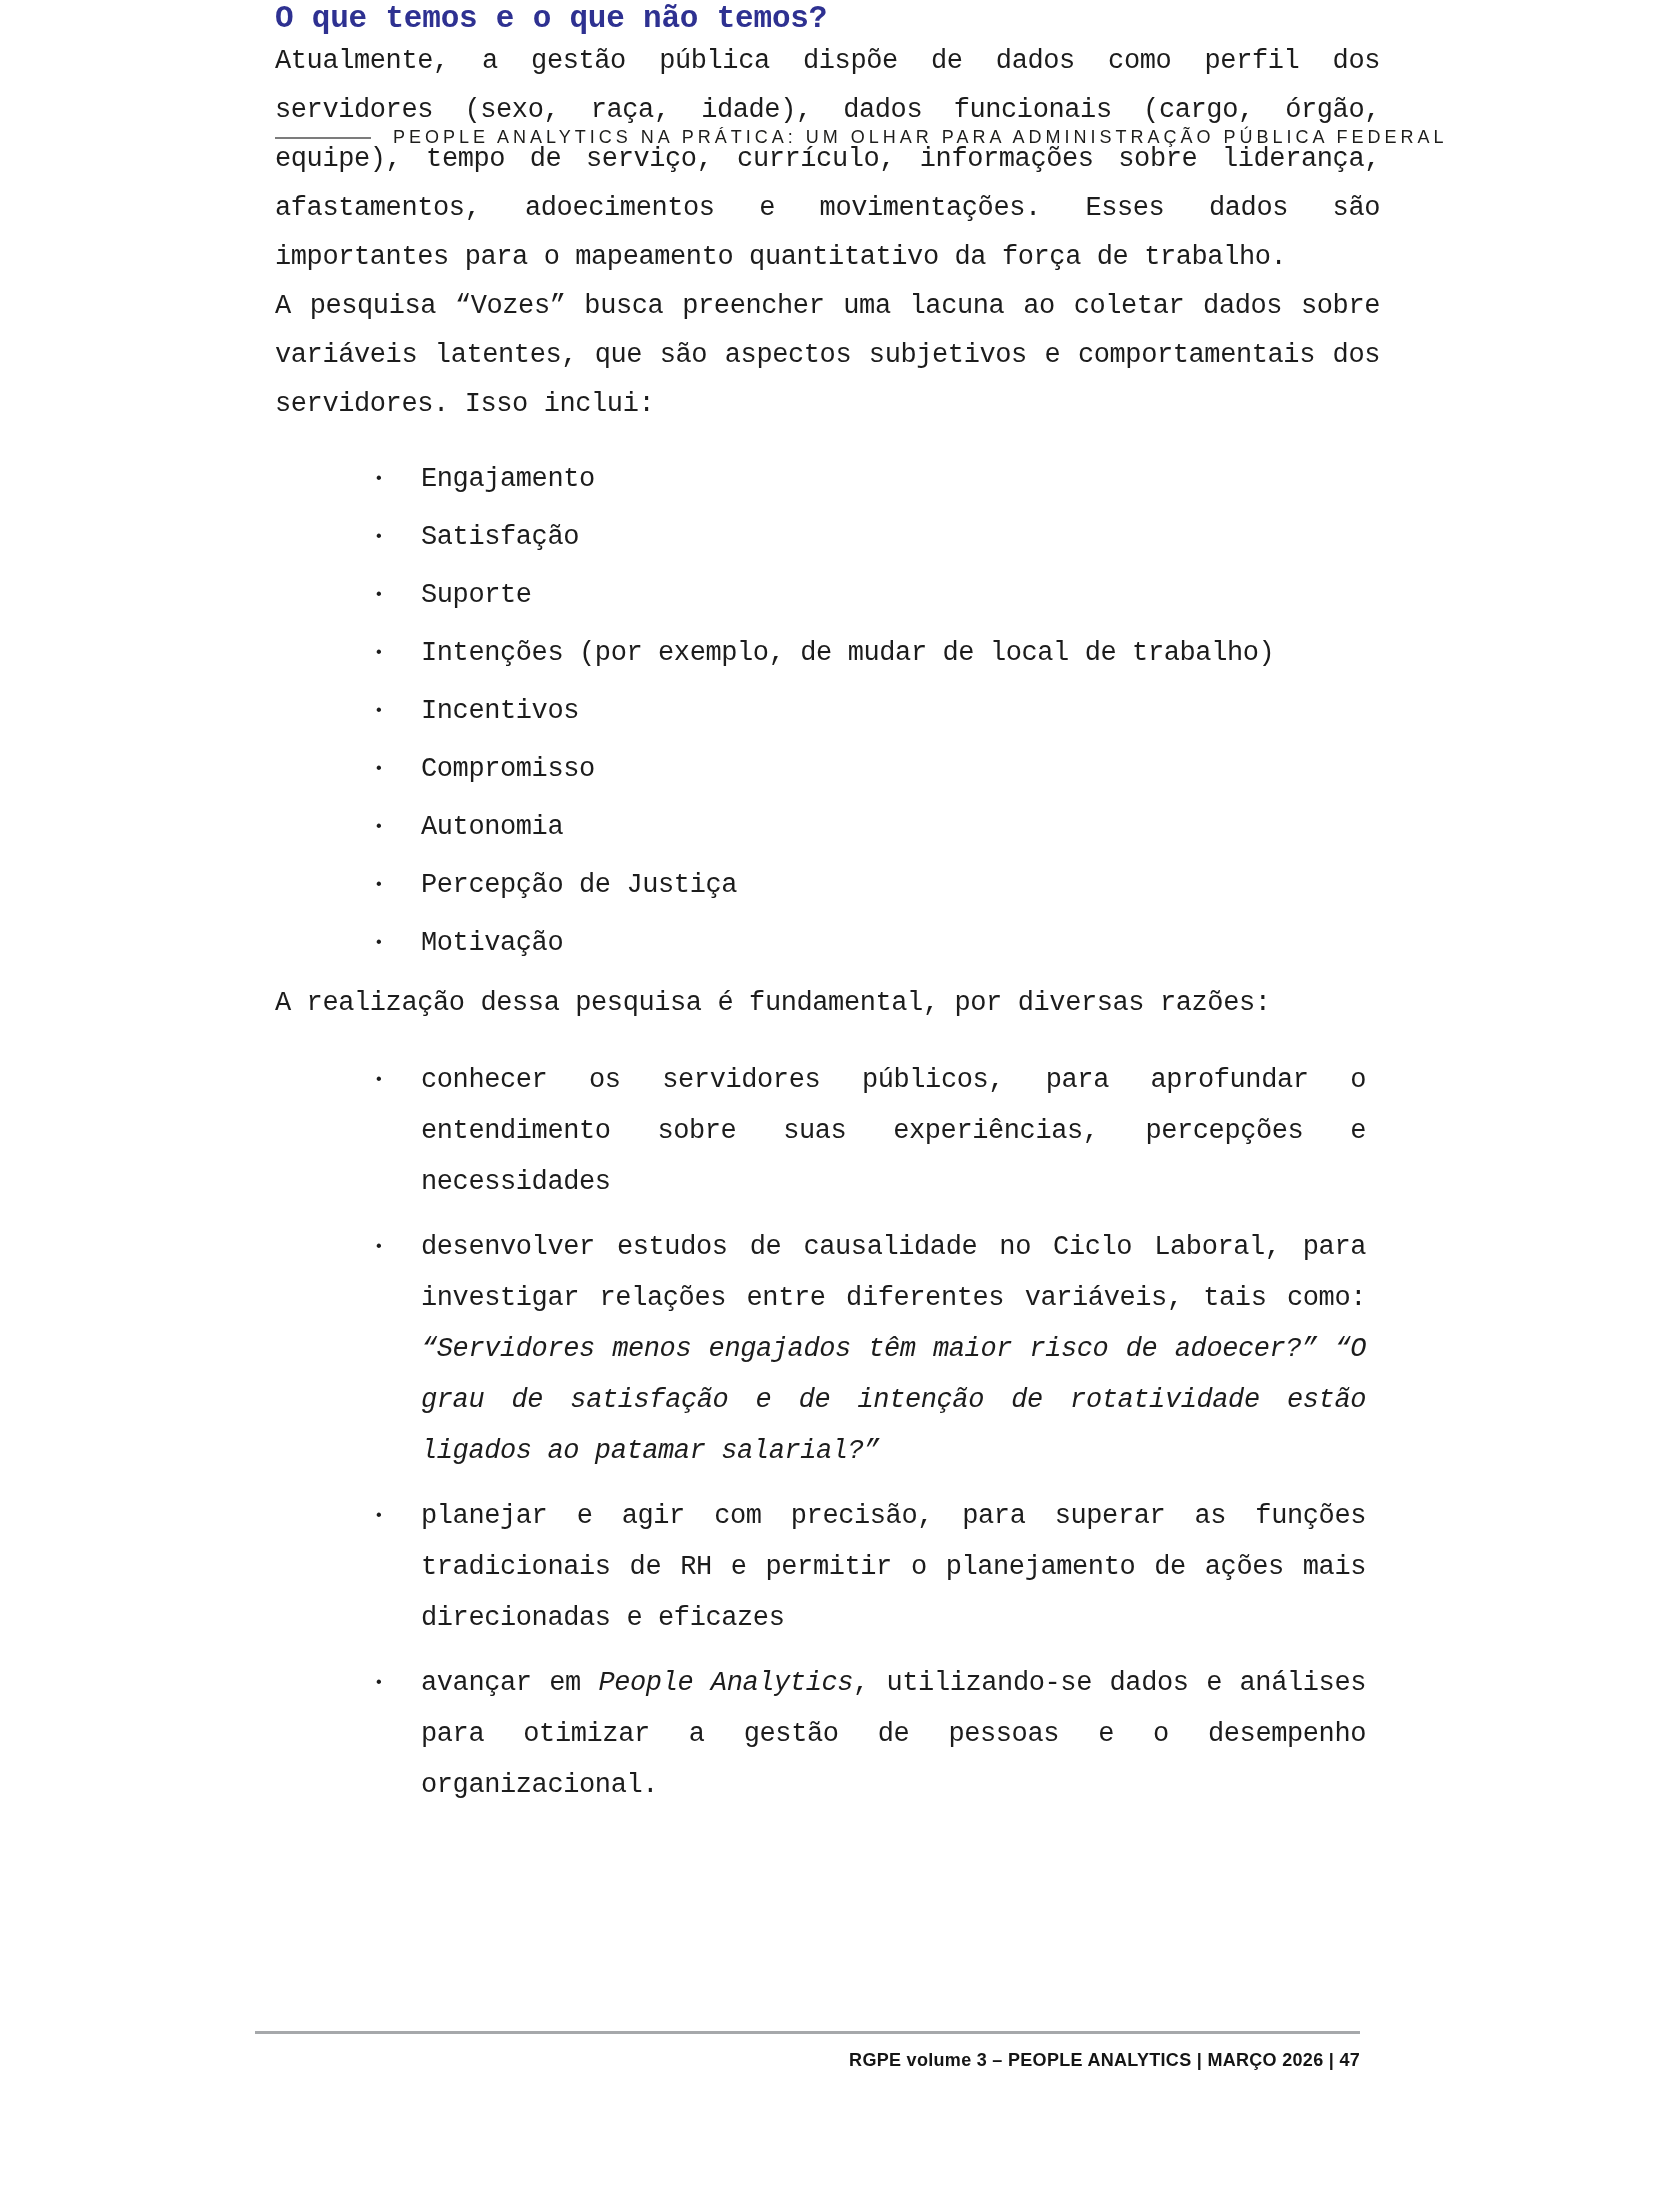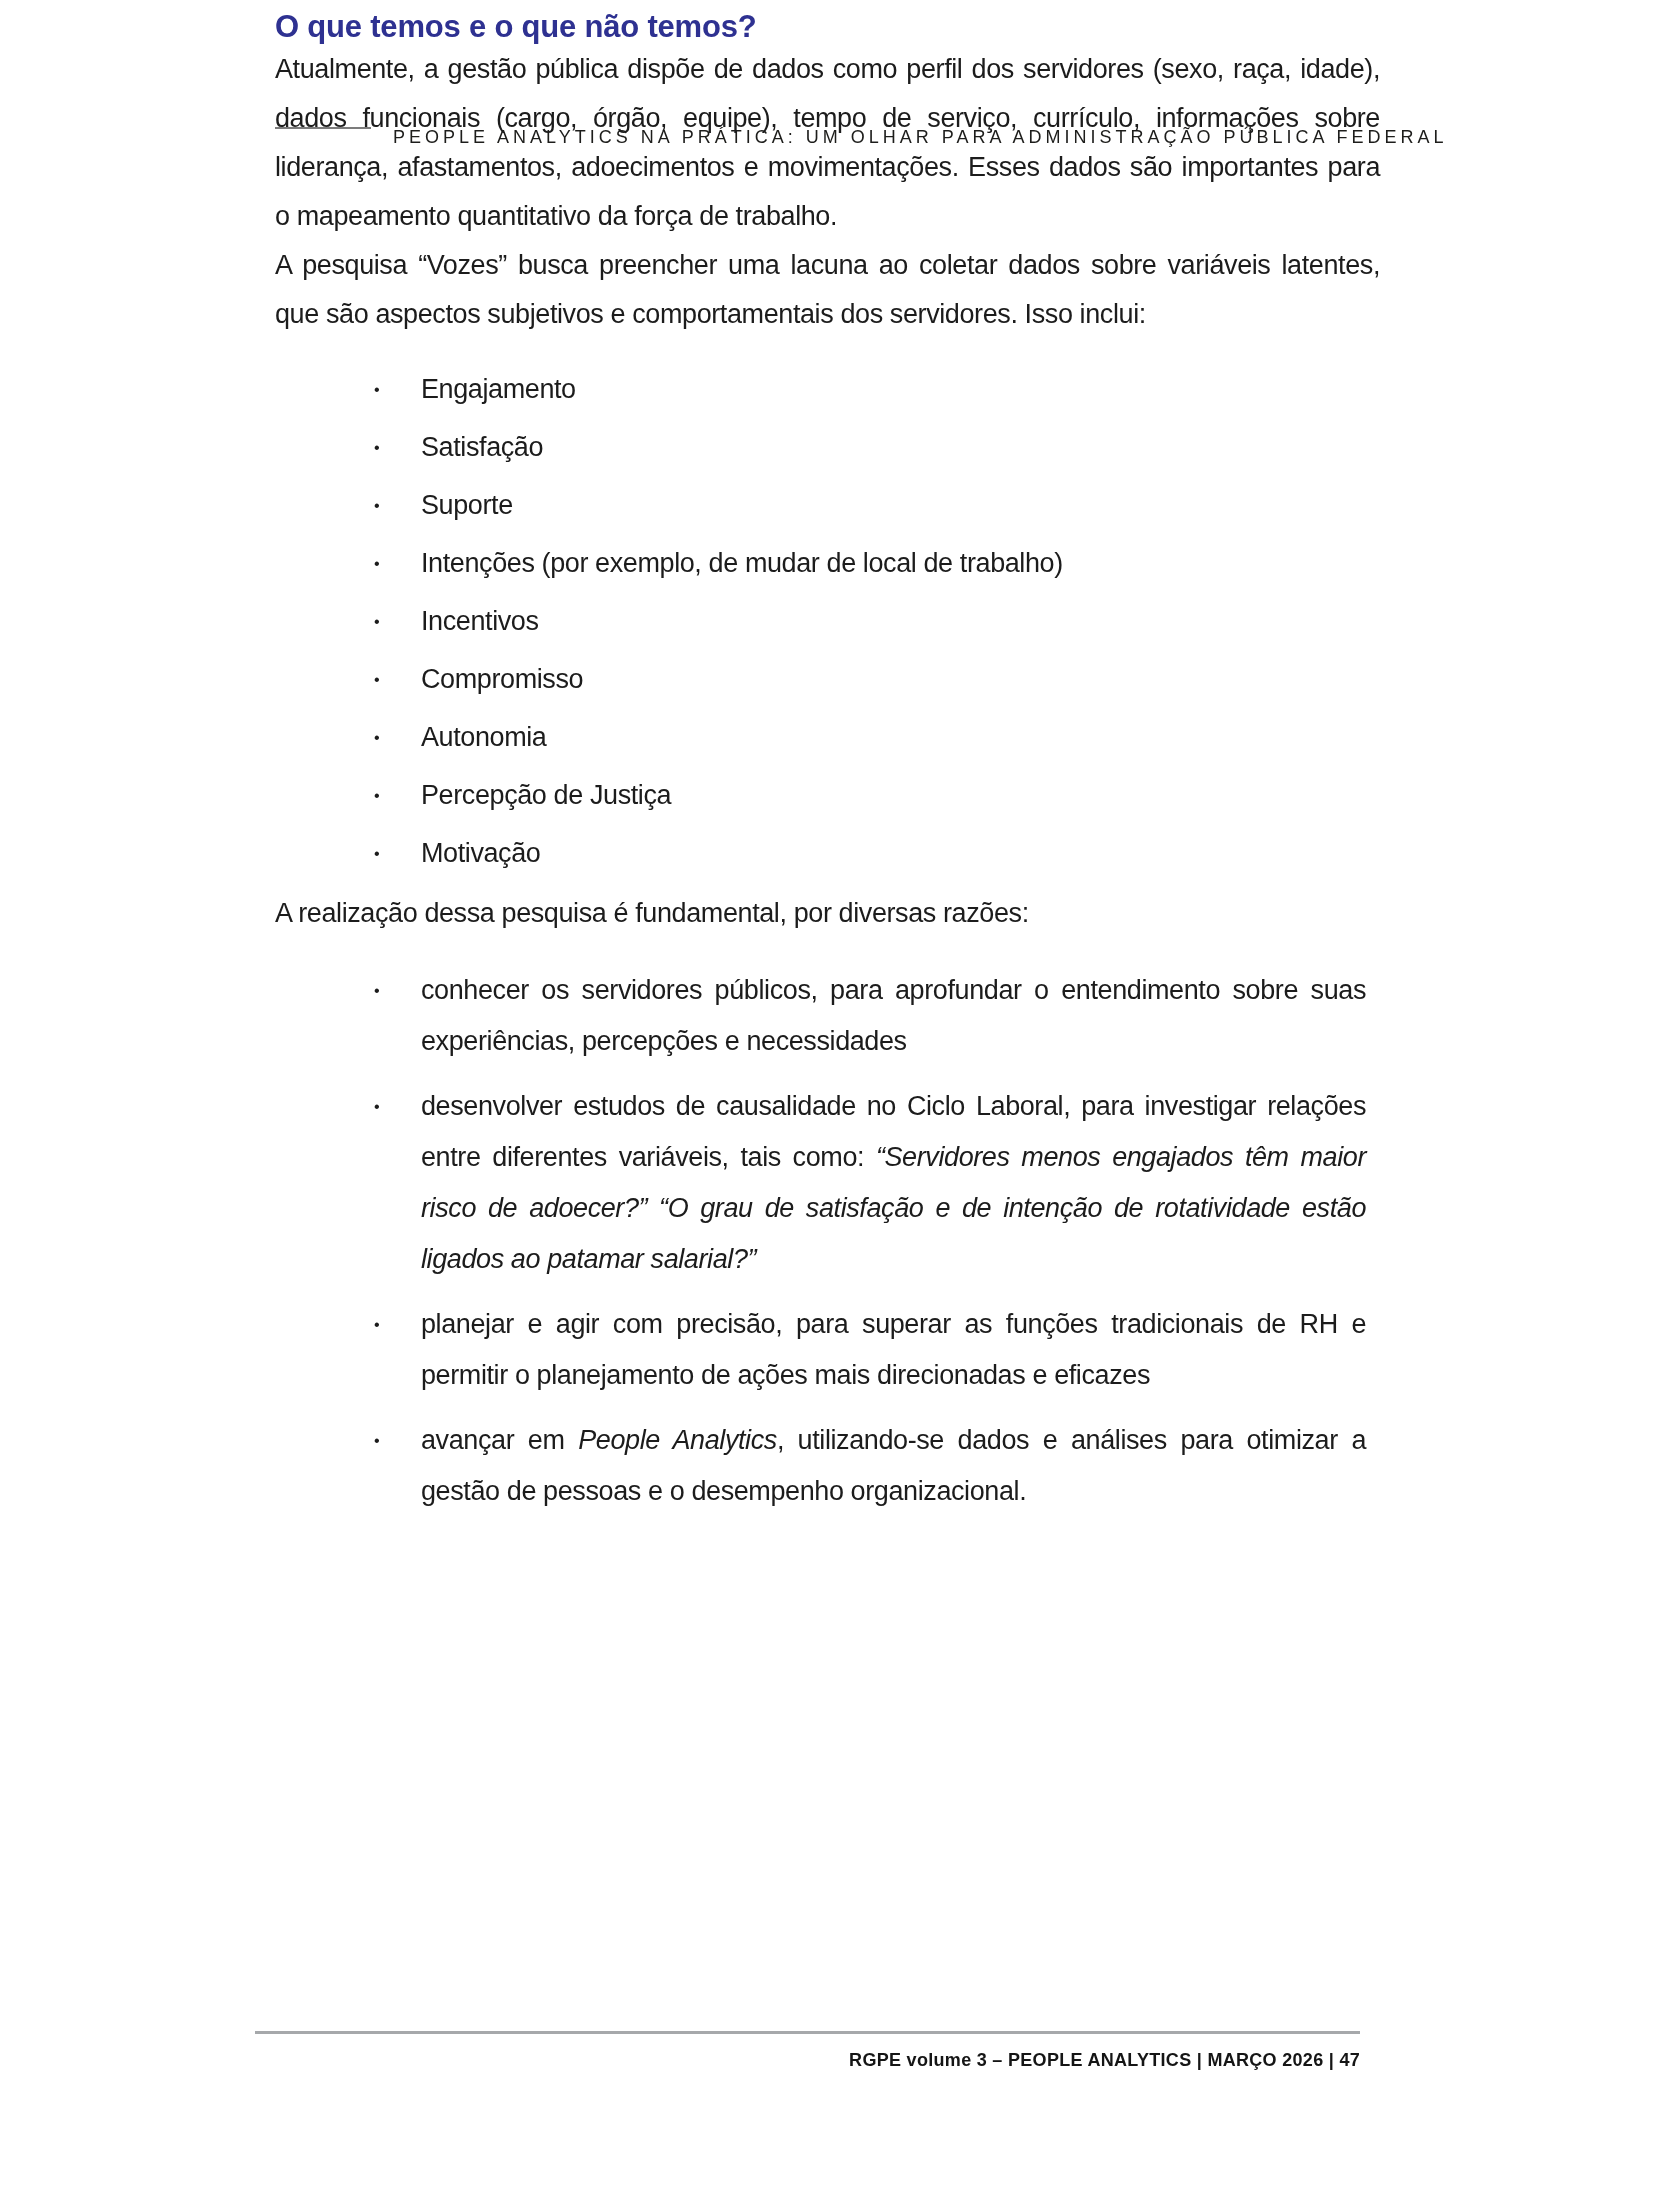--- a/index.html
+++ b/index.html
@@ -12,43 +12,44 @@
     color: var(--body-color, #1c1c1c);
     overflow: hidden;
   }
 
   
   .running-header {
     position: absolute;
     top: 127px;
     left: 275px;
     display: flex;
-    align-items: flex-start;
+    align-items: center;
   }
   .header-rule {
     width: 96px;
     height: 2px;
     background: var(--header-rule-color, #7c7c7c);
     margin-right: 22px;
     flex: 0 0 auto;
   }
   .header-title {
     font-size: 18px;
     letter-spacing: 4px;
     font-weight: 500;
     color: var(--header-text-color, #1d1d1b);
     white-space: nowrap;
   }
 
   
   .main {
     position: absolute;
     left: 275px;
-    top: 8px;
+    top: 0;
     width: 1105px;
+    font-family: Liberation Mono, monospace;
   }
   h1.section-heading {
     margin: 0;
     font-size: 31px;
     line-height: 37px;
     font-weight: 700;
     letter-spacing: -0.2px;
     color: var(--heading-color, #2e3191);
   }
   .h1-first { margin-top: 337px; }

